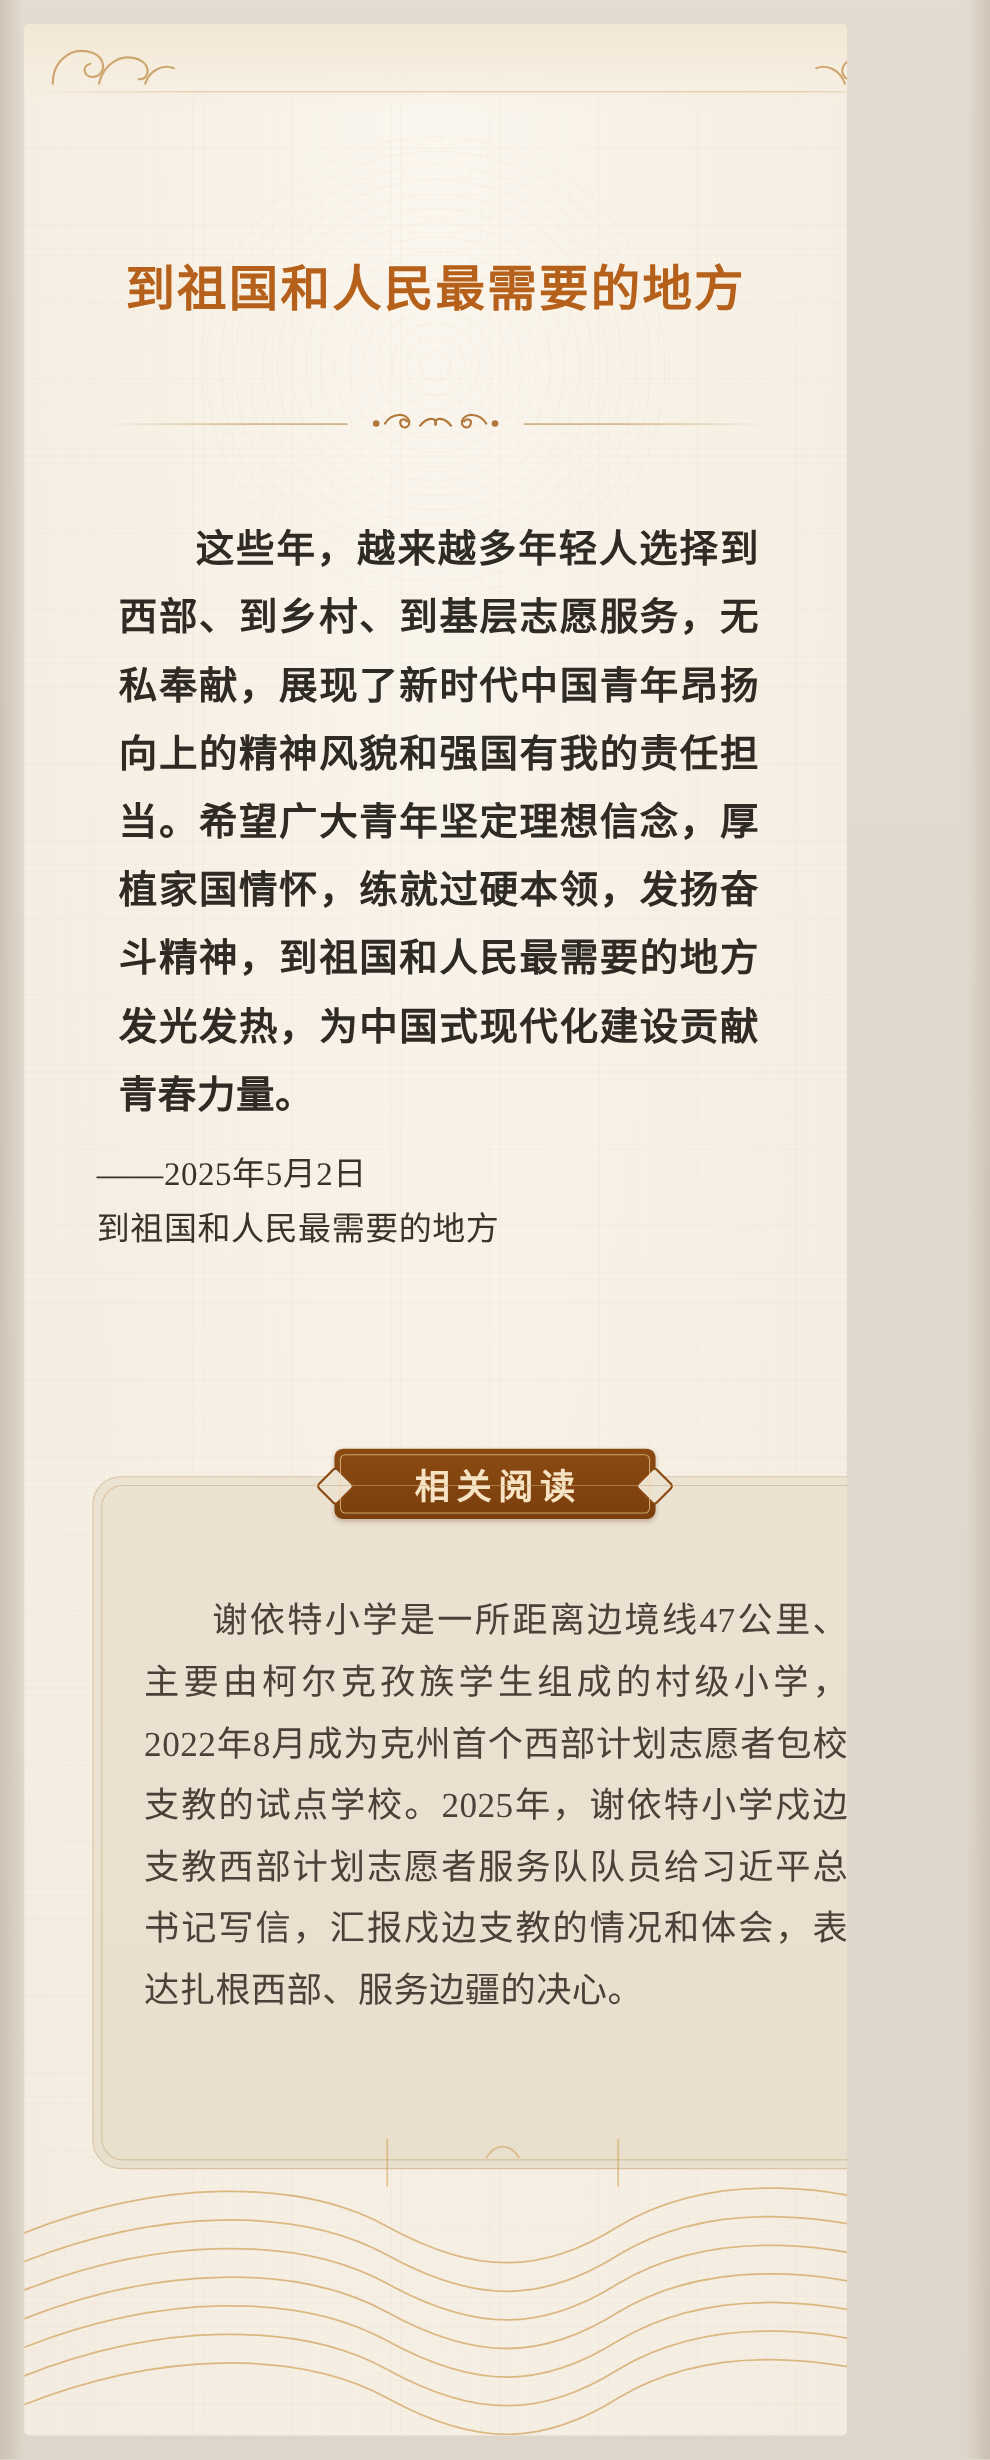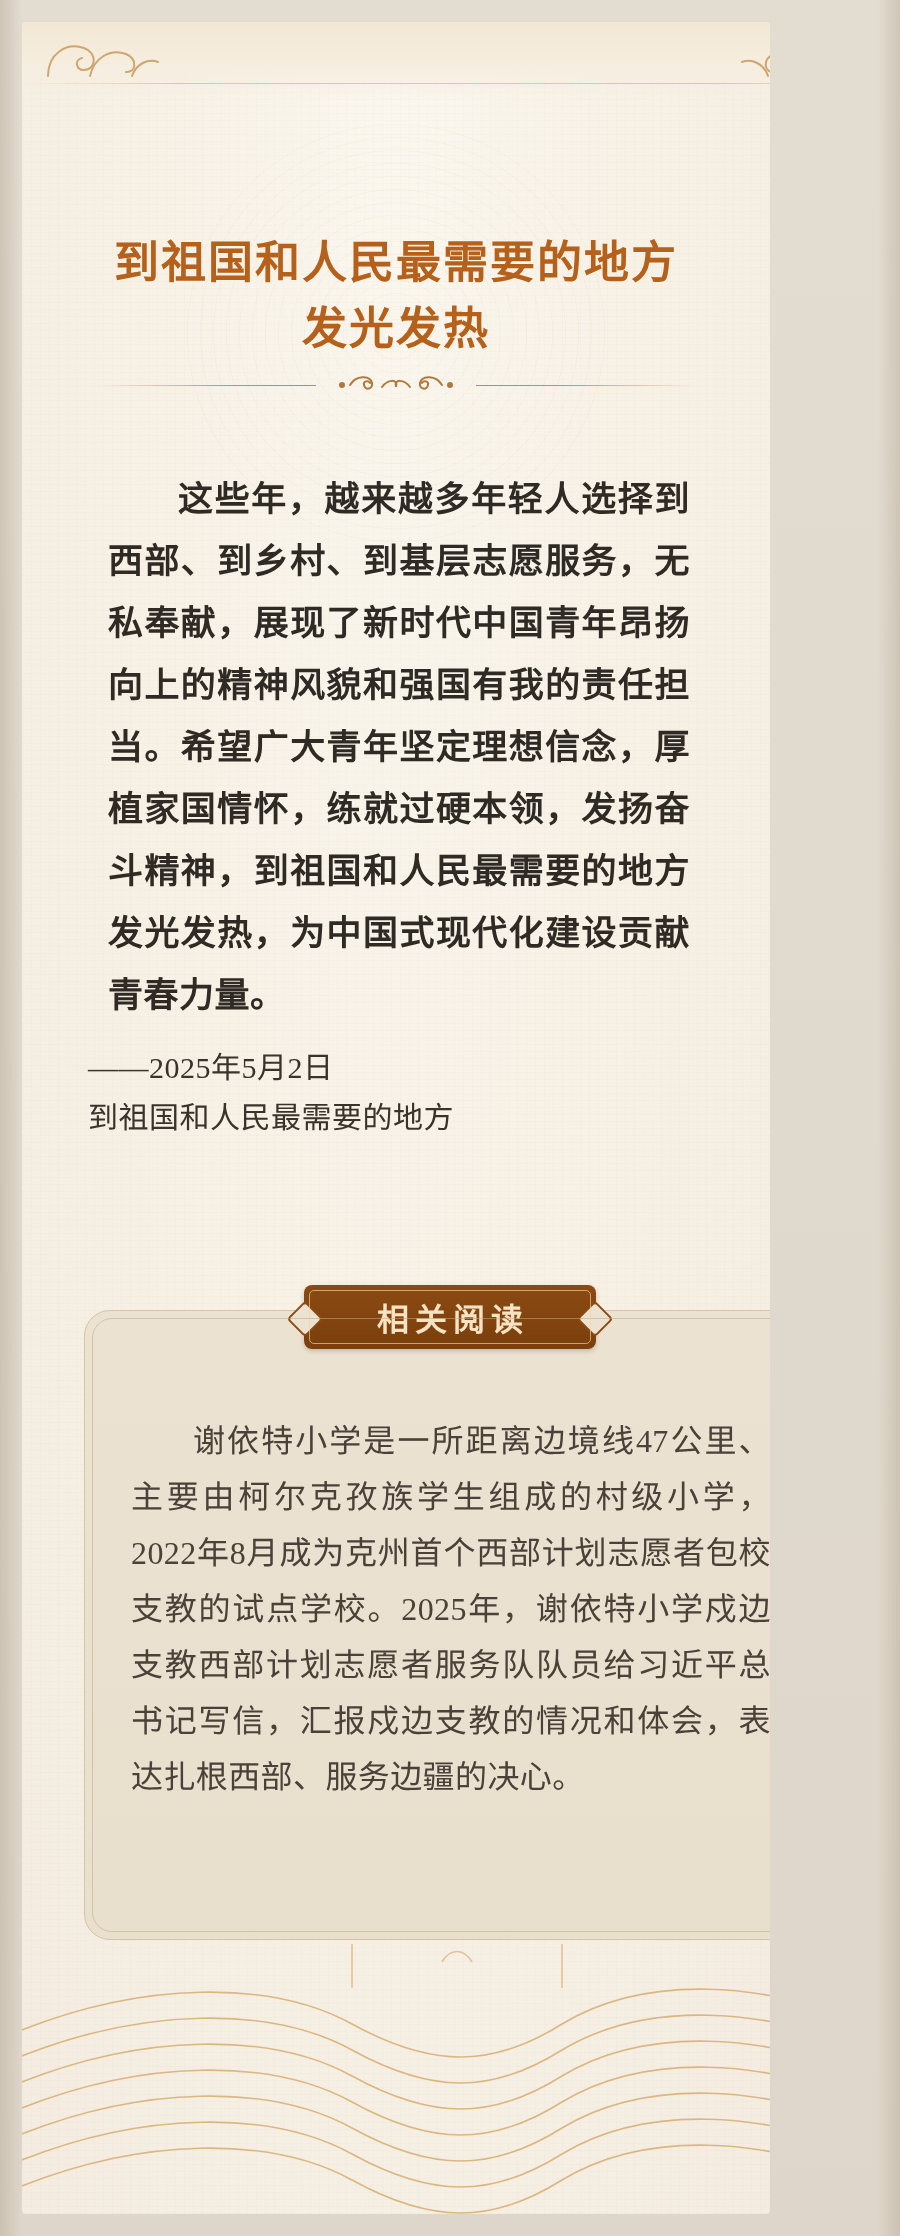--- a/index.html
+++ b/index.html
@@ -156,21 +156,21 @@
     line-height: 50px;
     letter-spacing: 0.5px;
   }
   .attribution .date-line { display: block; }
   .attribution .src-line  { display: block; }
 
   
   .related {
     position: absolute;
     left: 62px;
-    top: 1288px;
+    top: 1320px;
     width: 732px;
     height: 630px;
     background: linear-gradient(180deg, #ece2d2 0%, #e9dfcd 100%);
     border: 1px solid #d8c3a2;
     border-radius: 26px;
     box-sizing: border-box;
   }
   .related::after {
     content: "";
     position: absolute;
@@ -285,21 +285,20 @@
           </g>
         </svg>
       </div>
       <div class="scroll-line"></div>
     </div>
 
     <div class="watermark"></div>
 
     <h1 class="title">
       <span class="line">到祖国和人民最需要的地方</span>
-      <span class="line">发光发热</span>
     </h1>
 
     <div class="divider">
       <div class="rule"></div>
       <div class="flourish">
         <svg viewBox="0 0 140 24" width="140" height="24" aria-hidden="true">
           <g fill="none" stroke="#b0783a" stroke-width="2" stroke-linecap="round">
             <path d="M24 12 C 30 2, 44 2, 46 10 C 47 16, 39 18, 38 12 C 37 8, 42 7, 44 10"></path>
             <path d="M116 12 C 110 2, 96 2, 94 10 C 93 16, 101 18, 102 12 C 103 8, 98 7, 96 10"></path>
             <path d="M56 14 C 62 6, 72 6, 70 13"></path>

